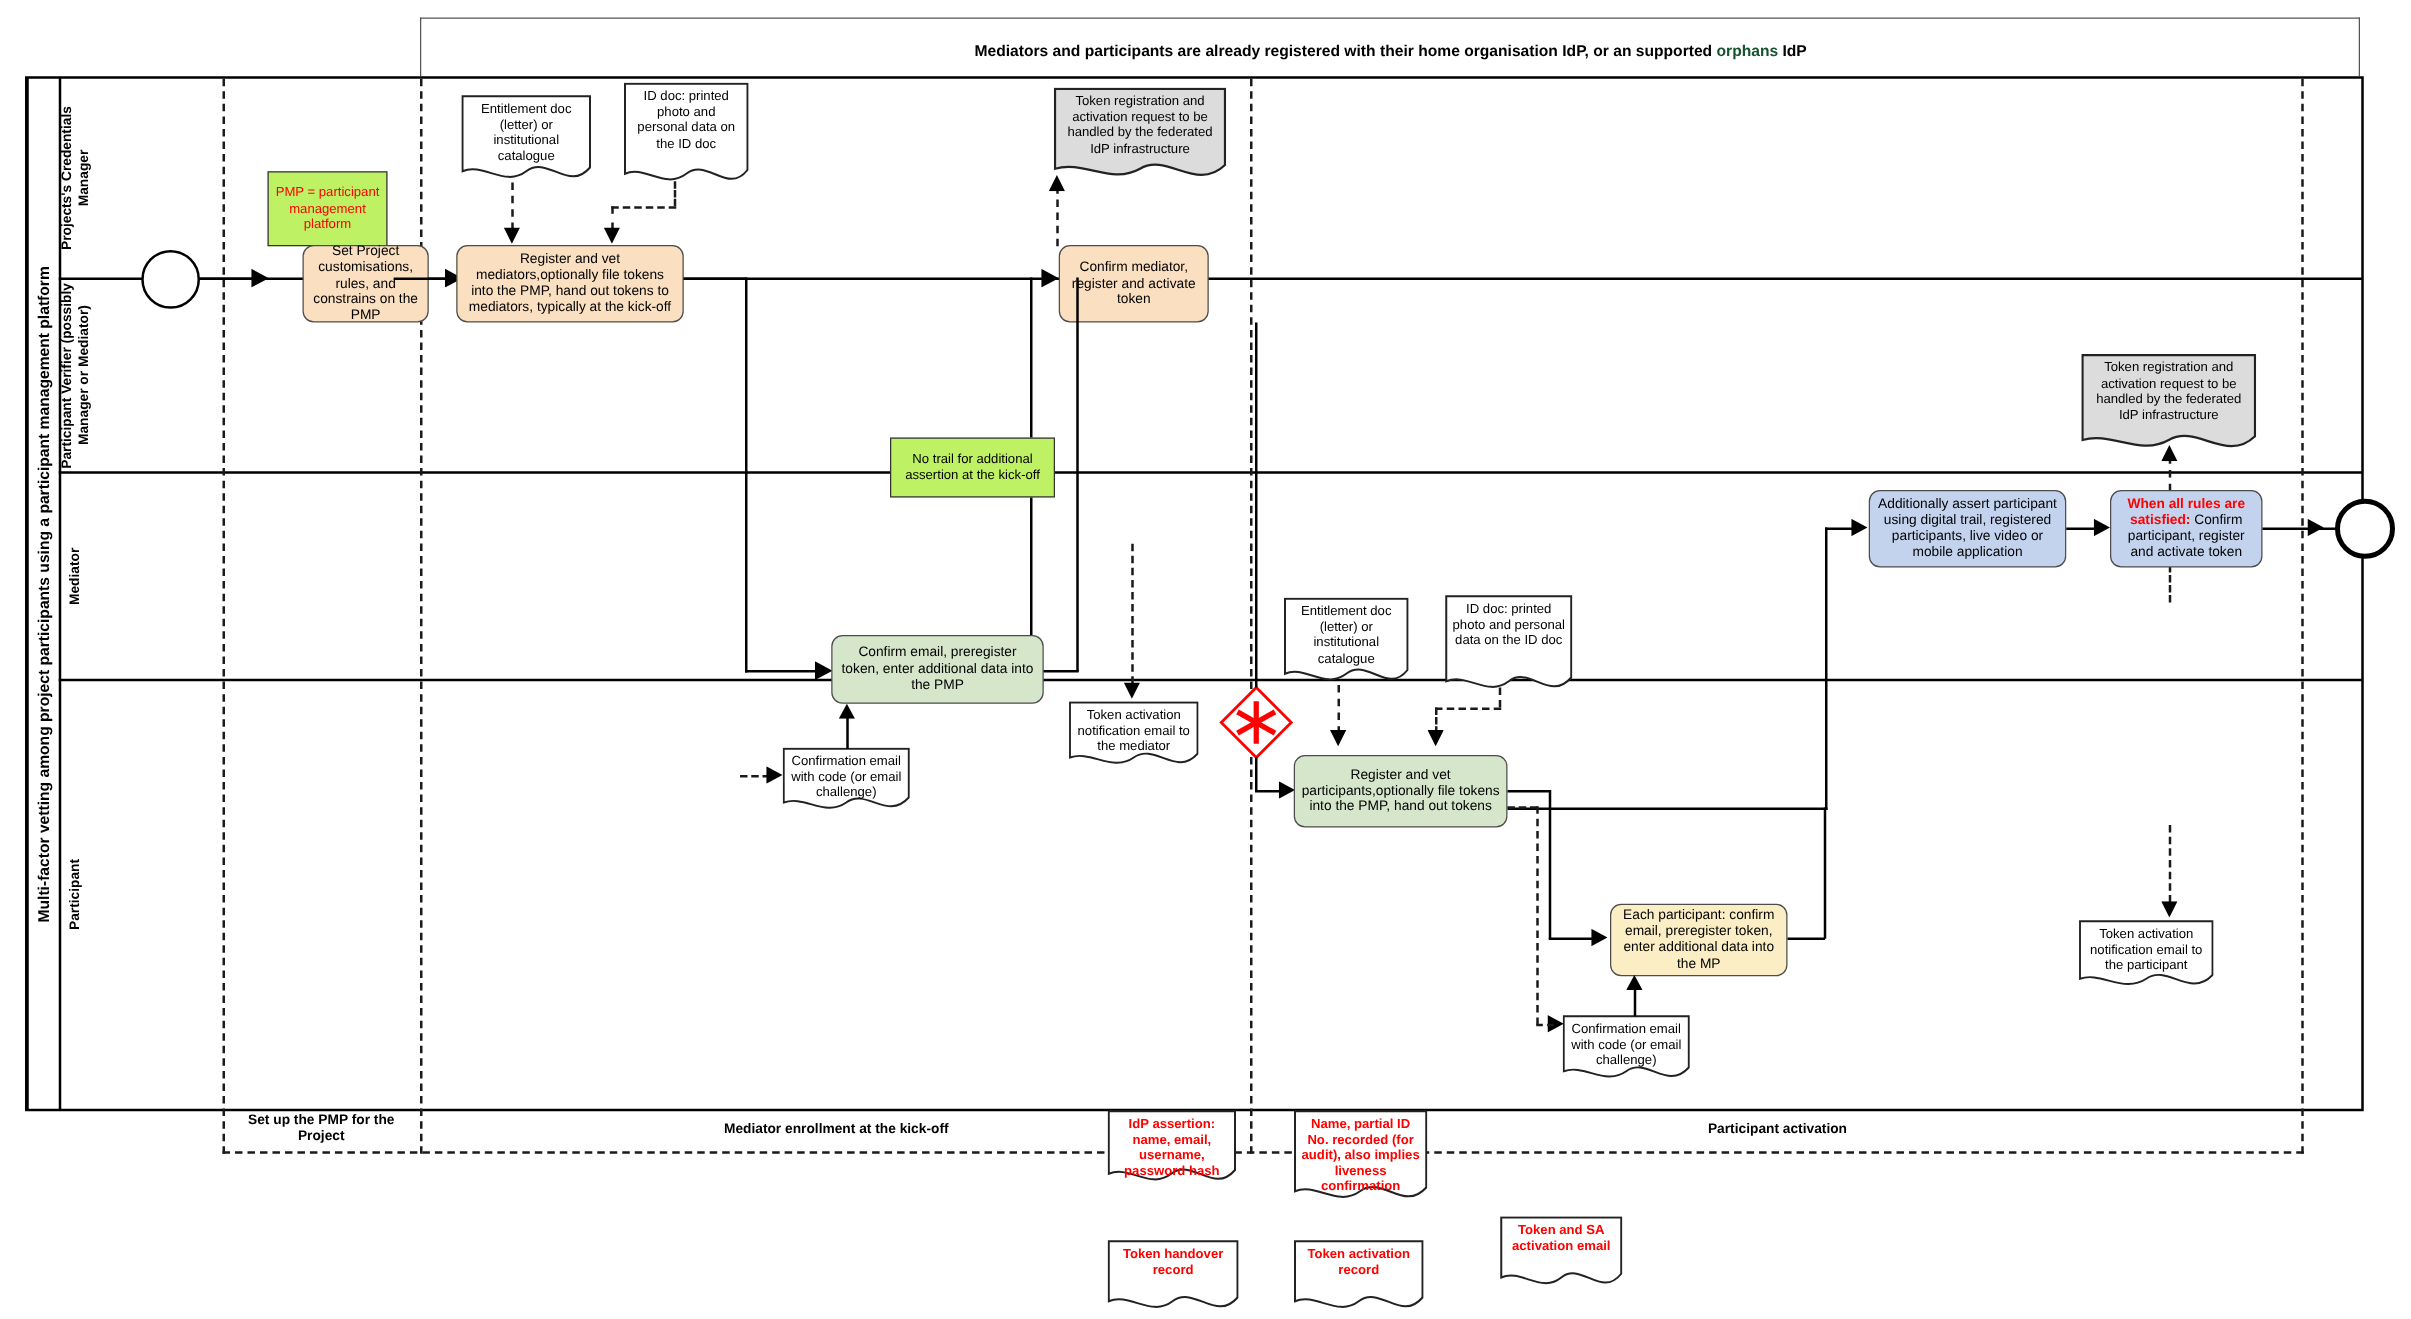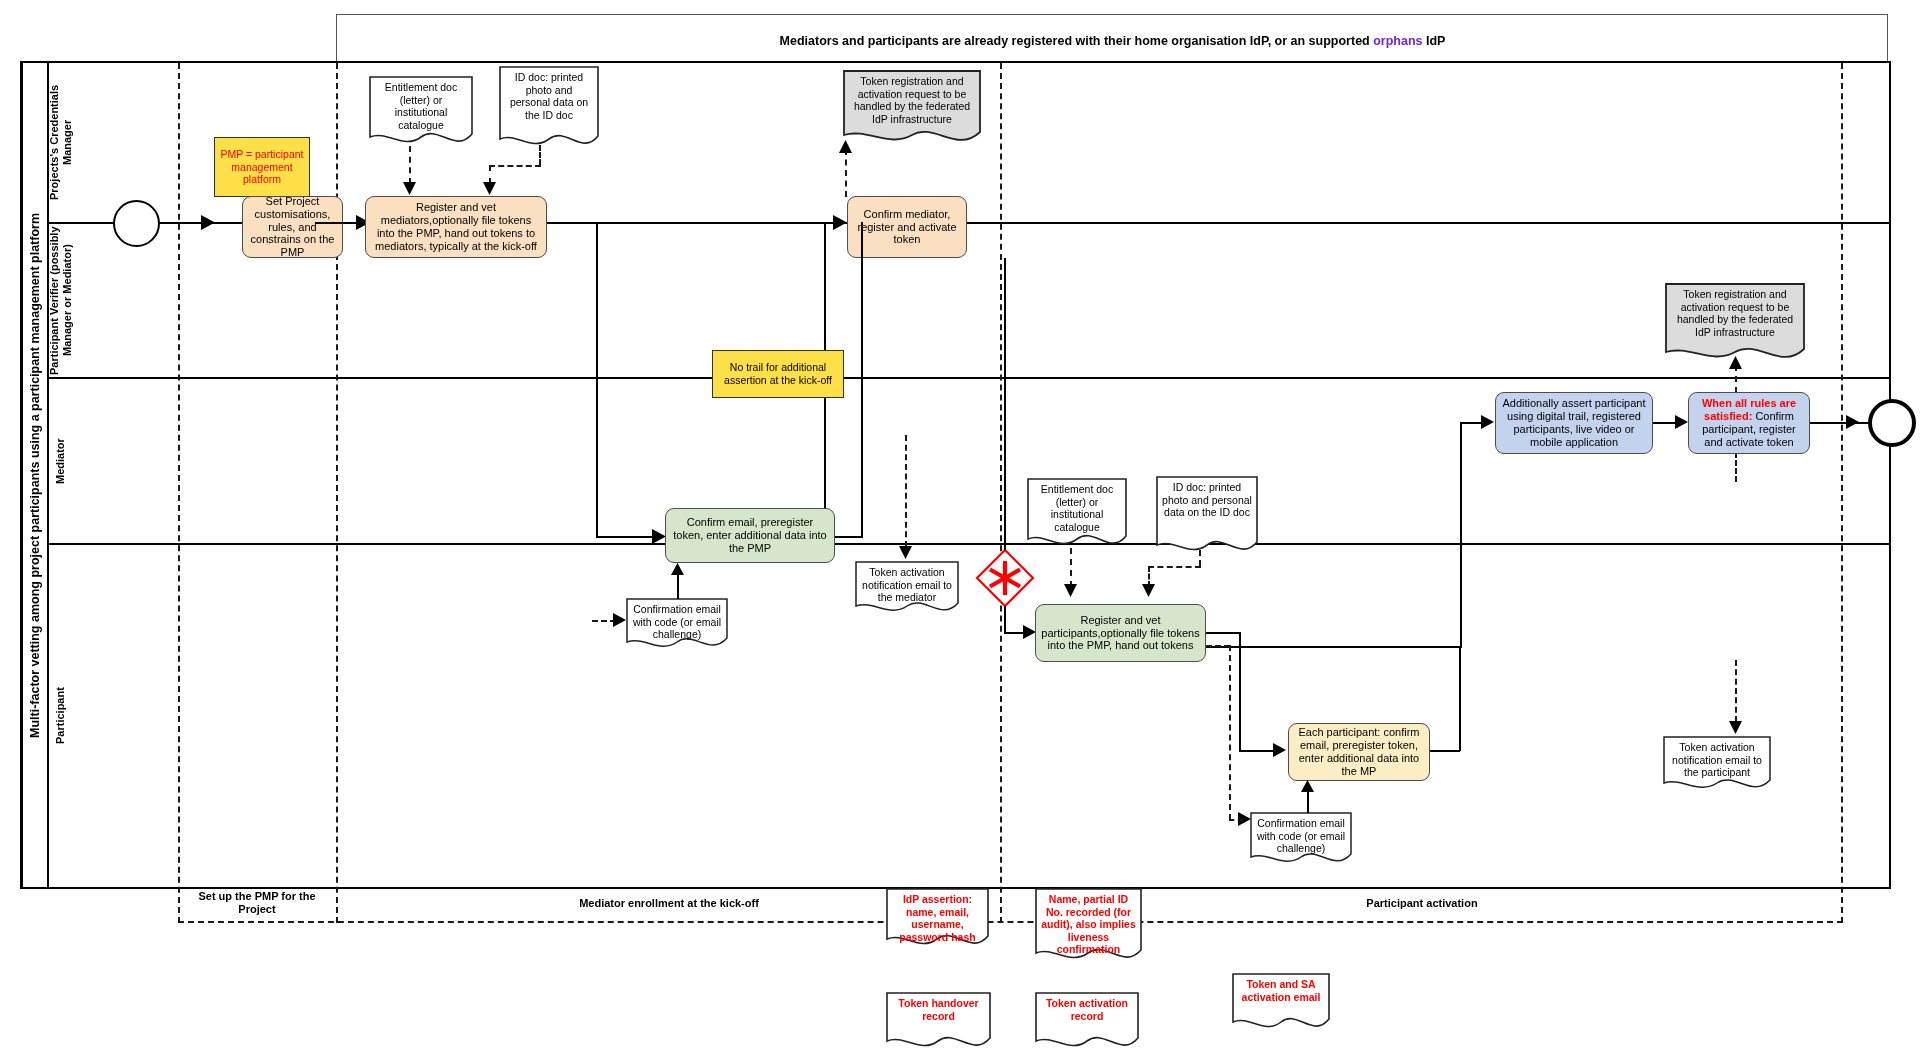--- a/index.html
+++ b/index.html
@@ -65,21 +65,21 @@
     color: #000;
   }
   .task-orange { background: #fadfc1; border-color: #4d4d4d; }
   .task-green  { background: #d6e6cb; border-color: #4d4d4d; }
   .task-yellow { background: #fceec4; border-color: #4d4d4d; }
   .task-blue   { background: #c3d3ee; border-color: #4d4d4d; }
 
   
   .note-box {
     border: 1.2px solid #333;
-    background: #fde047;
+    background: #bef264;
     display: flex;
     align-items: center;
     justify-content: center;
     text-align: center;
     font-size: 10.5px;
     line-height: 1.2;
     padding: 3px 4px;
     color: #000;
   }
   .note-red { color: #ff0000; }
@@ -145,21 +145,21 @@
     font-weight: bold;
     color: #000;
     line-height: 1.2;
   }
   .banner-text {
     text-align: center;
     font-size: 12.5px;
     font-weight: bold;
     color: #000;
   }
-  .banner-text .hl { color: #6d28d9; }
+  .banner-text .hl { color: #14532d; }
   .banner-box { border: 1.4px solid #555; border-bottom: none; background: #fff; }
 </style>
 </head>
 <body>
 
 <div id="canvas">
 
   <div class="abs banner-box" style="left:336px; top:14px; width:1552px; height:48px;"></div>
   <div class="abs banner-text" style="left:340px; top:34px; width:1545px;">
     <span>Mediators and participants are already registered  with their home organisation IdP, or an supported </span><span class="hl">orphans</span><span> IdP</span>
@@ -480,20 +480,20 @@
     <div class="doc-text">Token handover record</div>
   </div>
 
   <div class="doc red" style="left:1035px; top:992px; width:104px; height:58px;">
     <svg width="104" height="58" viewBox="0 0 104 58">
       <path d="M1,1 L103,1 L103,46 C86,66 69,36 52,49 C35,62 18,42 1,49 Z" fill="#ffffff" stroke="#222" stroke-width="1.6"></path>
     </svg>
     <div class="doc-text">Token activation record</div>
   </div>
 
-  <div class="doc red" style="left:1200px; top:973px; width:98px; height:58px;margin-left:32px;">
+  <div class="doc red" style="left:1200px; top:973px; width:98px; height:58px;">
     <svg width="98" height="58" viewBox="0 0 98 58">
       <path d="M1,1 L97,1 L97,46 C81,66 65,36 49,49 C33,62 17,42 1,49 Z" fill="#ffffff" stroke="#222" stroke-width="1.6"></path>
     </svg>
     <div class="doc-text">Token and SA activation email</div>
   </div>
 
 </div>
 
 </body></html>

